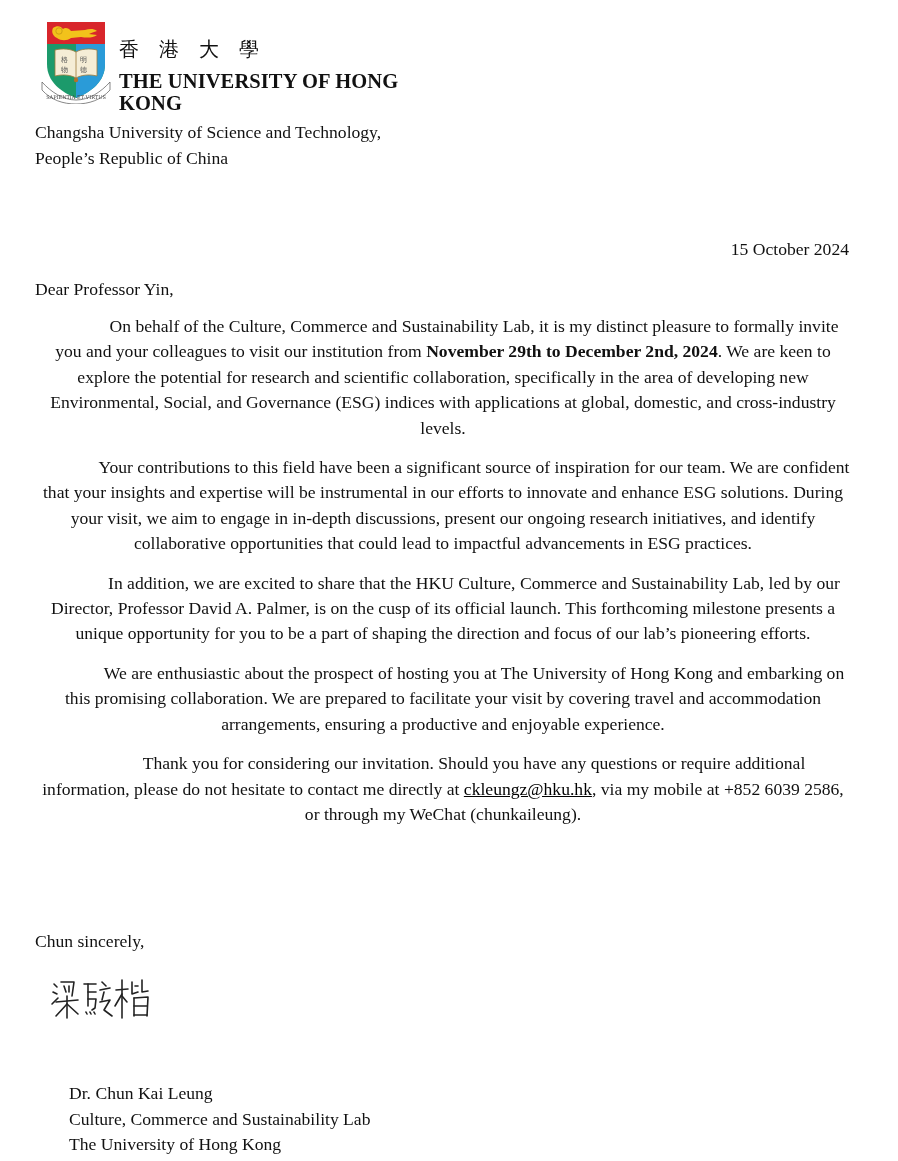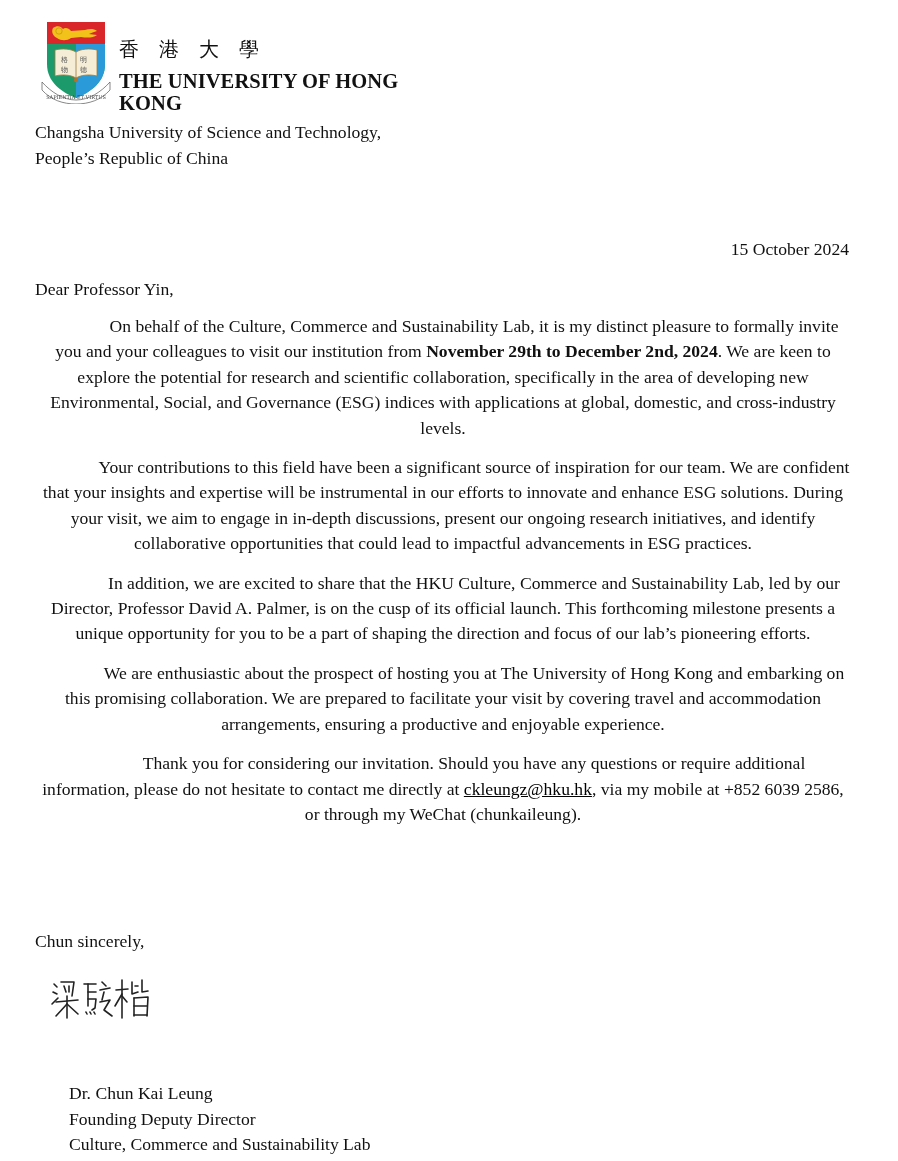--- a/index.html
+++ b/index.html
@@ -107,16 +107,15 @@
       <path d="M87 14 L90 14"></path>
     <path d="M86 26 L86 44"></path>
       <path d="M86 26 L100 25 L99 44"></path>
       <path d="M86 34 L99 34"></path>
       <path d="M86 43 L99 43"></path>
   </g>
 </svg>
 
 <div class="signer">
   <div>Dr. Chun Kai Leung</div>
-  <div>Founding Deputy Director</div>
   <div>Culture, Commerce and Sustainability Lab</div>
   <div>The University of Hong Kong</div>
 </div>
 
 </body></html>

